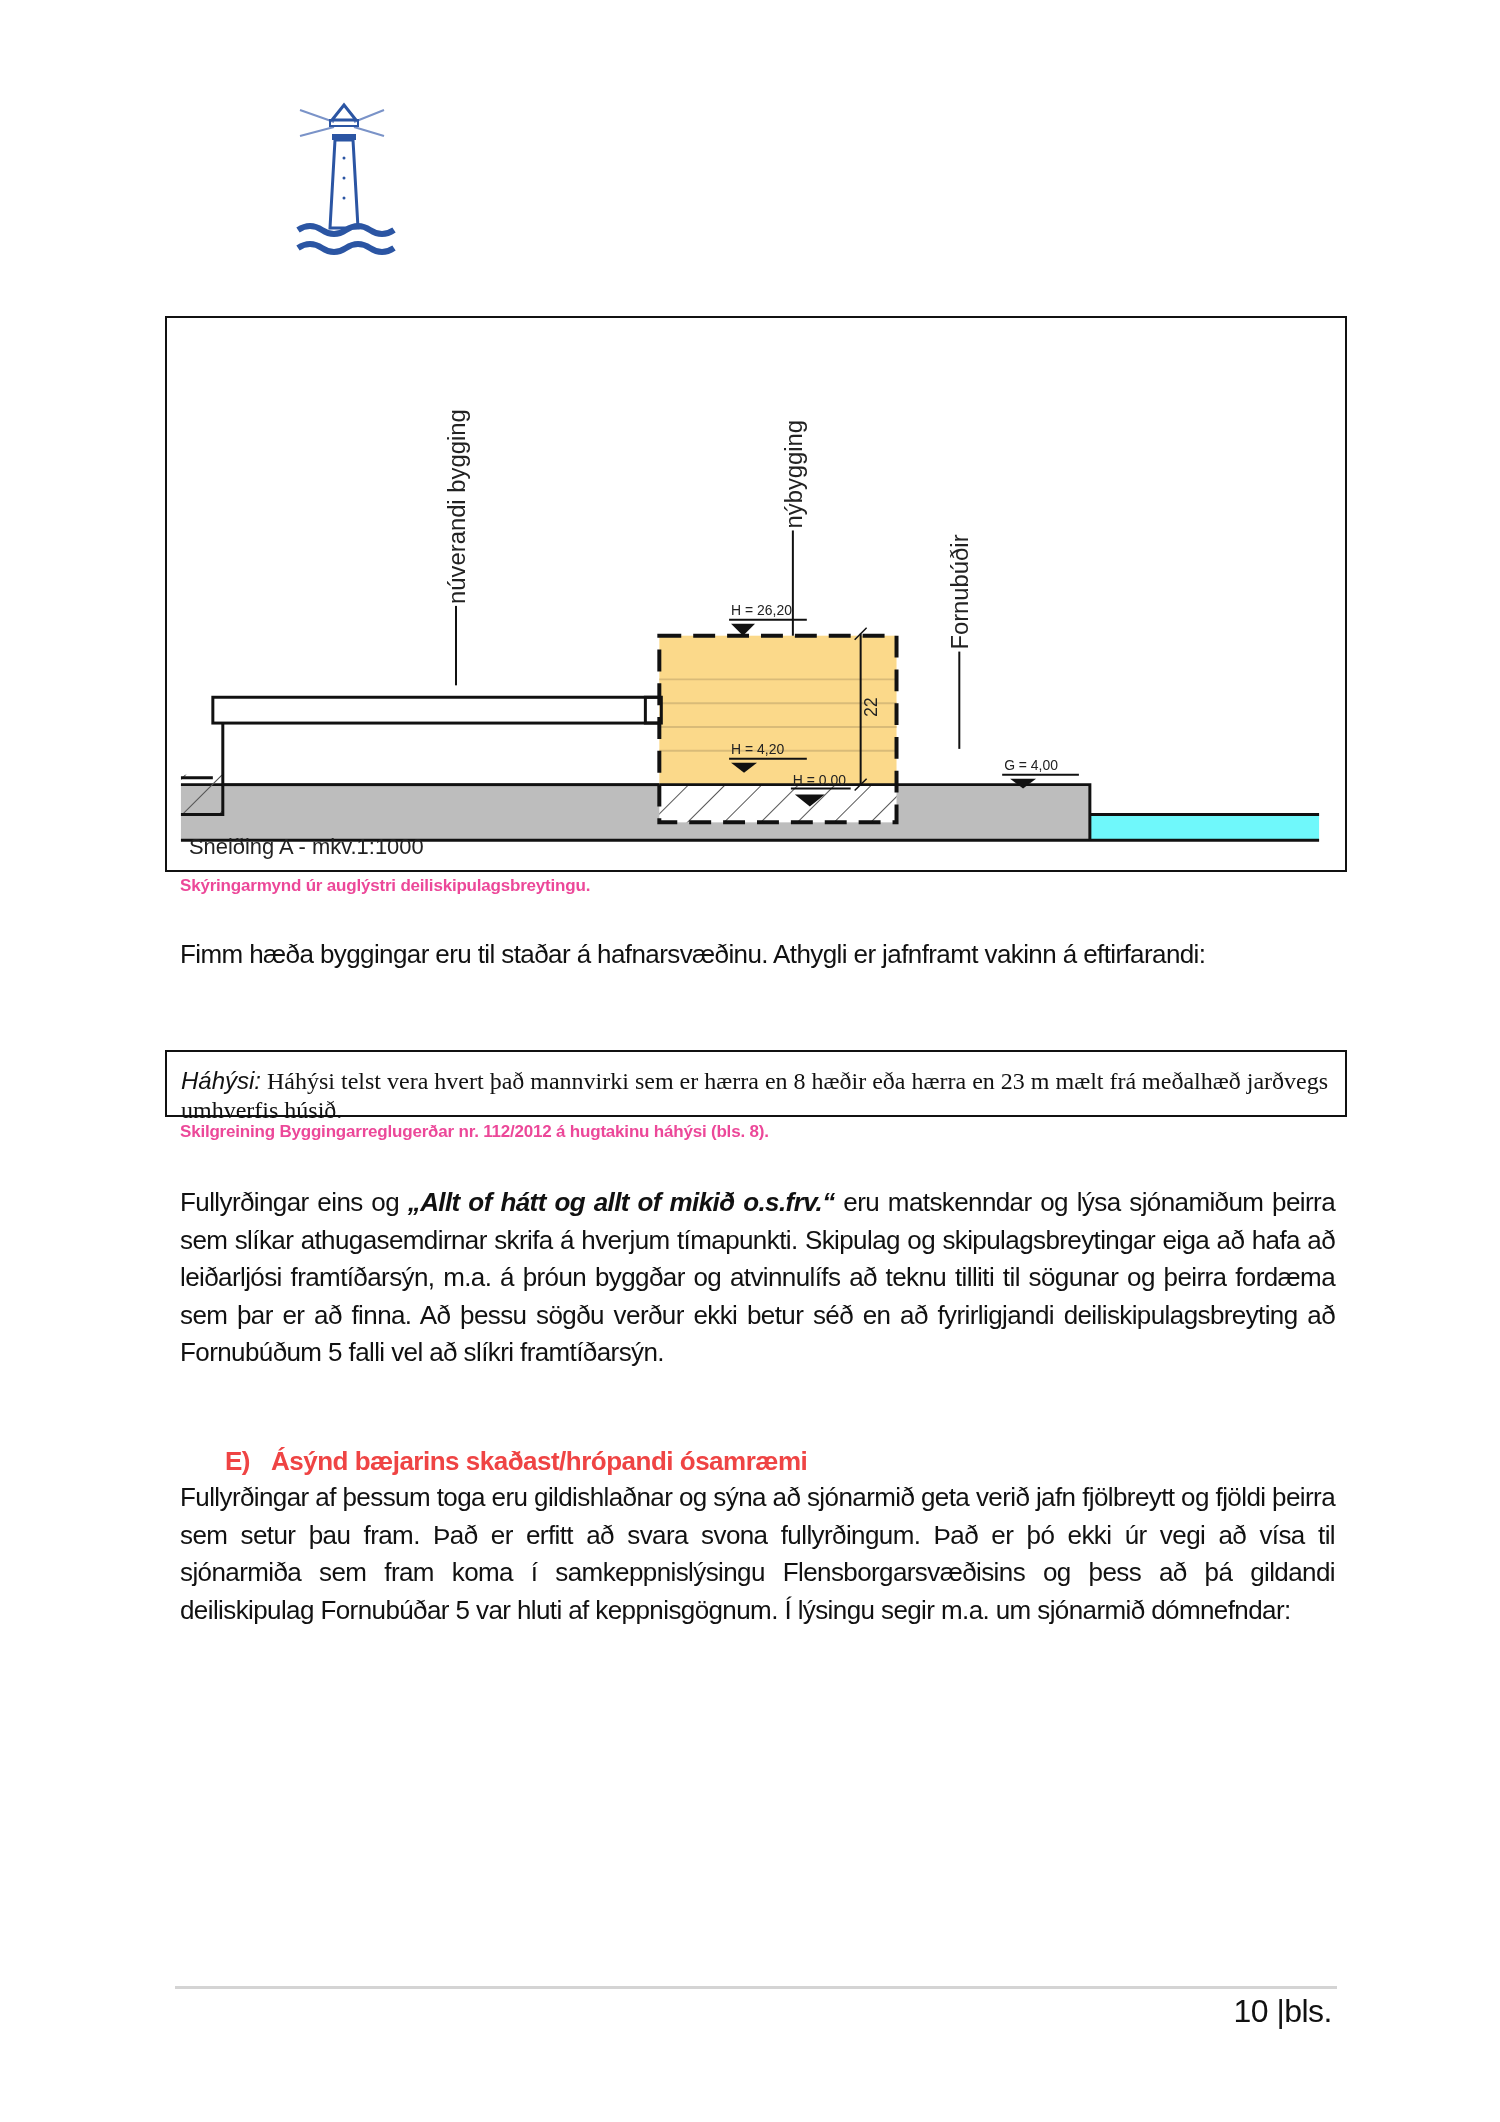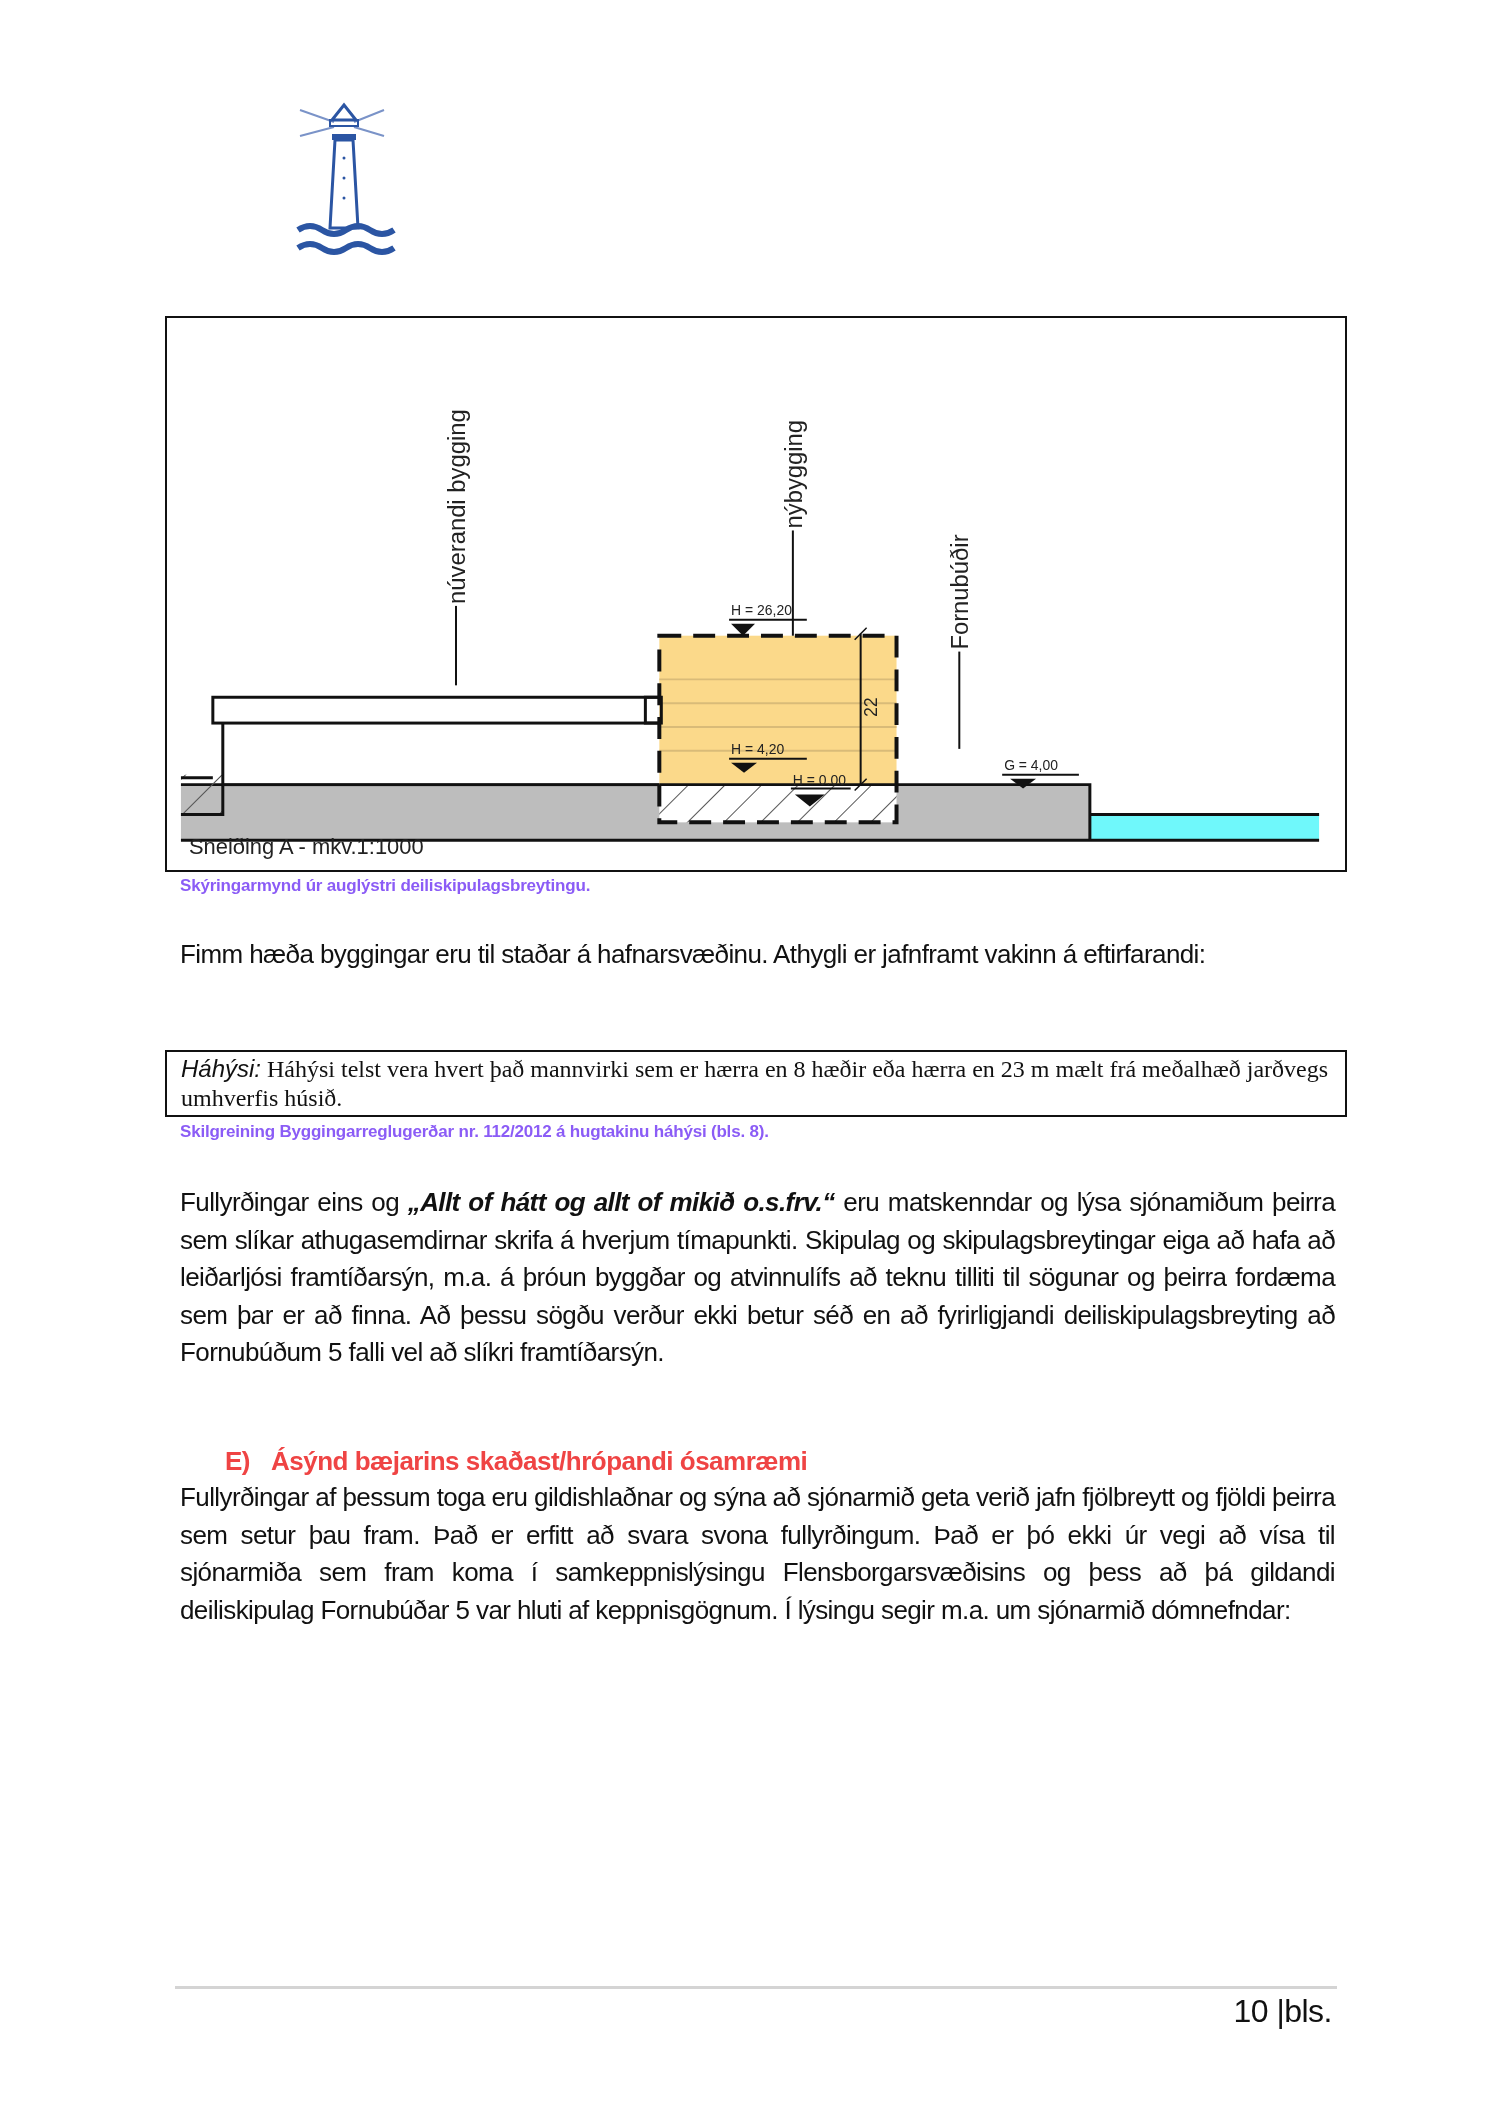--- a/index.html
+++ b/index.html
@@ -7,26 +7,26 @@
          font-family: "Liberation Sans", sans-serif; color: #111; }
   .logo { position: absolute; left: 292px; top: 100px; width: 500px; height: 175px; }
   .logo svg { width: 100%; height: 100%; display: block; }
   .logo-text { position: absolute; left: 118px; top: 128px; font-family: "DejaVu Sans", sans-serif;
                font-weight: bold; font-size: 36px; letter-spacing: 3px; color: #1a1a1a; white-space: nowrap; }
   .figure { position: absolute; left: 165px; top: 316px; width: 1182px; height: 556px;
             border: 2px solid #111; box-sizing: border-box; background: #fff; }
   .figure svg { position: absolute; left: 0; top: 0; width: 100%; height: 100%; }
   .dlabel { font-family: "Liberation Sans", sans-serif; fill: #222; }
   .caption { position: absolute; left: 180px; font-family: "Liberation Sans", sans-serif;
-             font-weight: bold; font-size: 17px; color: #8b5cf6; letter-spacing: -0.2px; }
+             font-weight: bold; font-size: 17px; color: #ec4899; letter-spacing: -0.2px; }
   .para { position: absolute; left: 180px; width: 1155px; font-family: "Liberation Sans", sans-serif;
           font-size: 26px; line-height: 37.5px; color: #111; text-align: justify; letter-spacing: -0.6px; }
   .para b { font-weight: bold; font-style: italic; }
   .defbox { position: absolute; left: 165px; top: 1050px; width: 1182px; height: 67px;
-            border: 2px solid #111; box-sizing: border-box; padding: 2px 14px;
+            border: 2px solid #111; box-sizing: border-box; padding: 14px 14px;
             font-family: "Liberation Serif", serif; font-size: 24px; line-height: 29px; color: #111; }
   .defbox .term { font-family: "Liberation Sans", sans-serif; font-style: italic; }
   .heading { position: absolute; left: 225px; top: 1446px; font-family: "Liberation Sans", sans-serif;
              font-weight: bold; font-size: 26px; color: #ef4444; letter-spacing: -0.5px; }
   .heading .num { display: inline-block; width: 46px; }
   .footer-line { position: absolute; left: 175px; top: 1986px; width: 1162px; height: 3px; background: #d4d4d4; }
   .page-num { position: absolute; right: 168px; top: 1993px; font-family: "Liberation Sans", sans-serif;
               font-size: 32px; color: #111; letter-spacing: -0.5px; }
 </style>
 </head>

